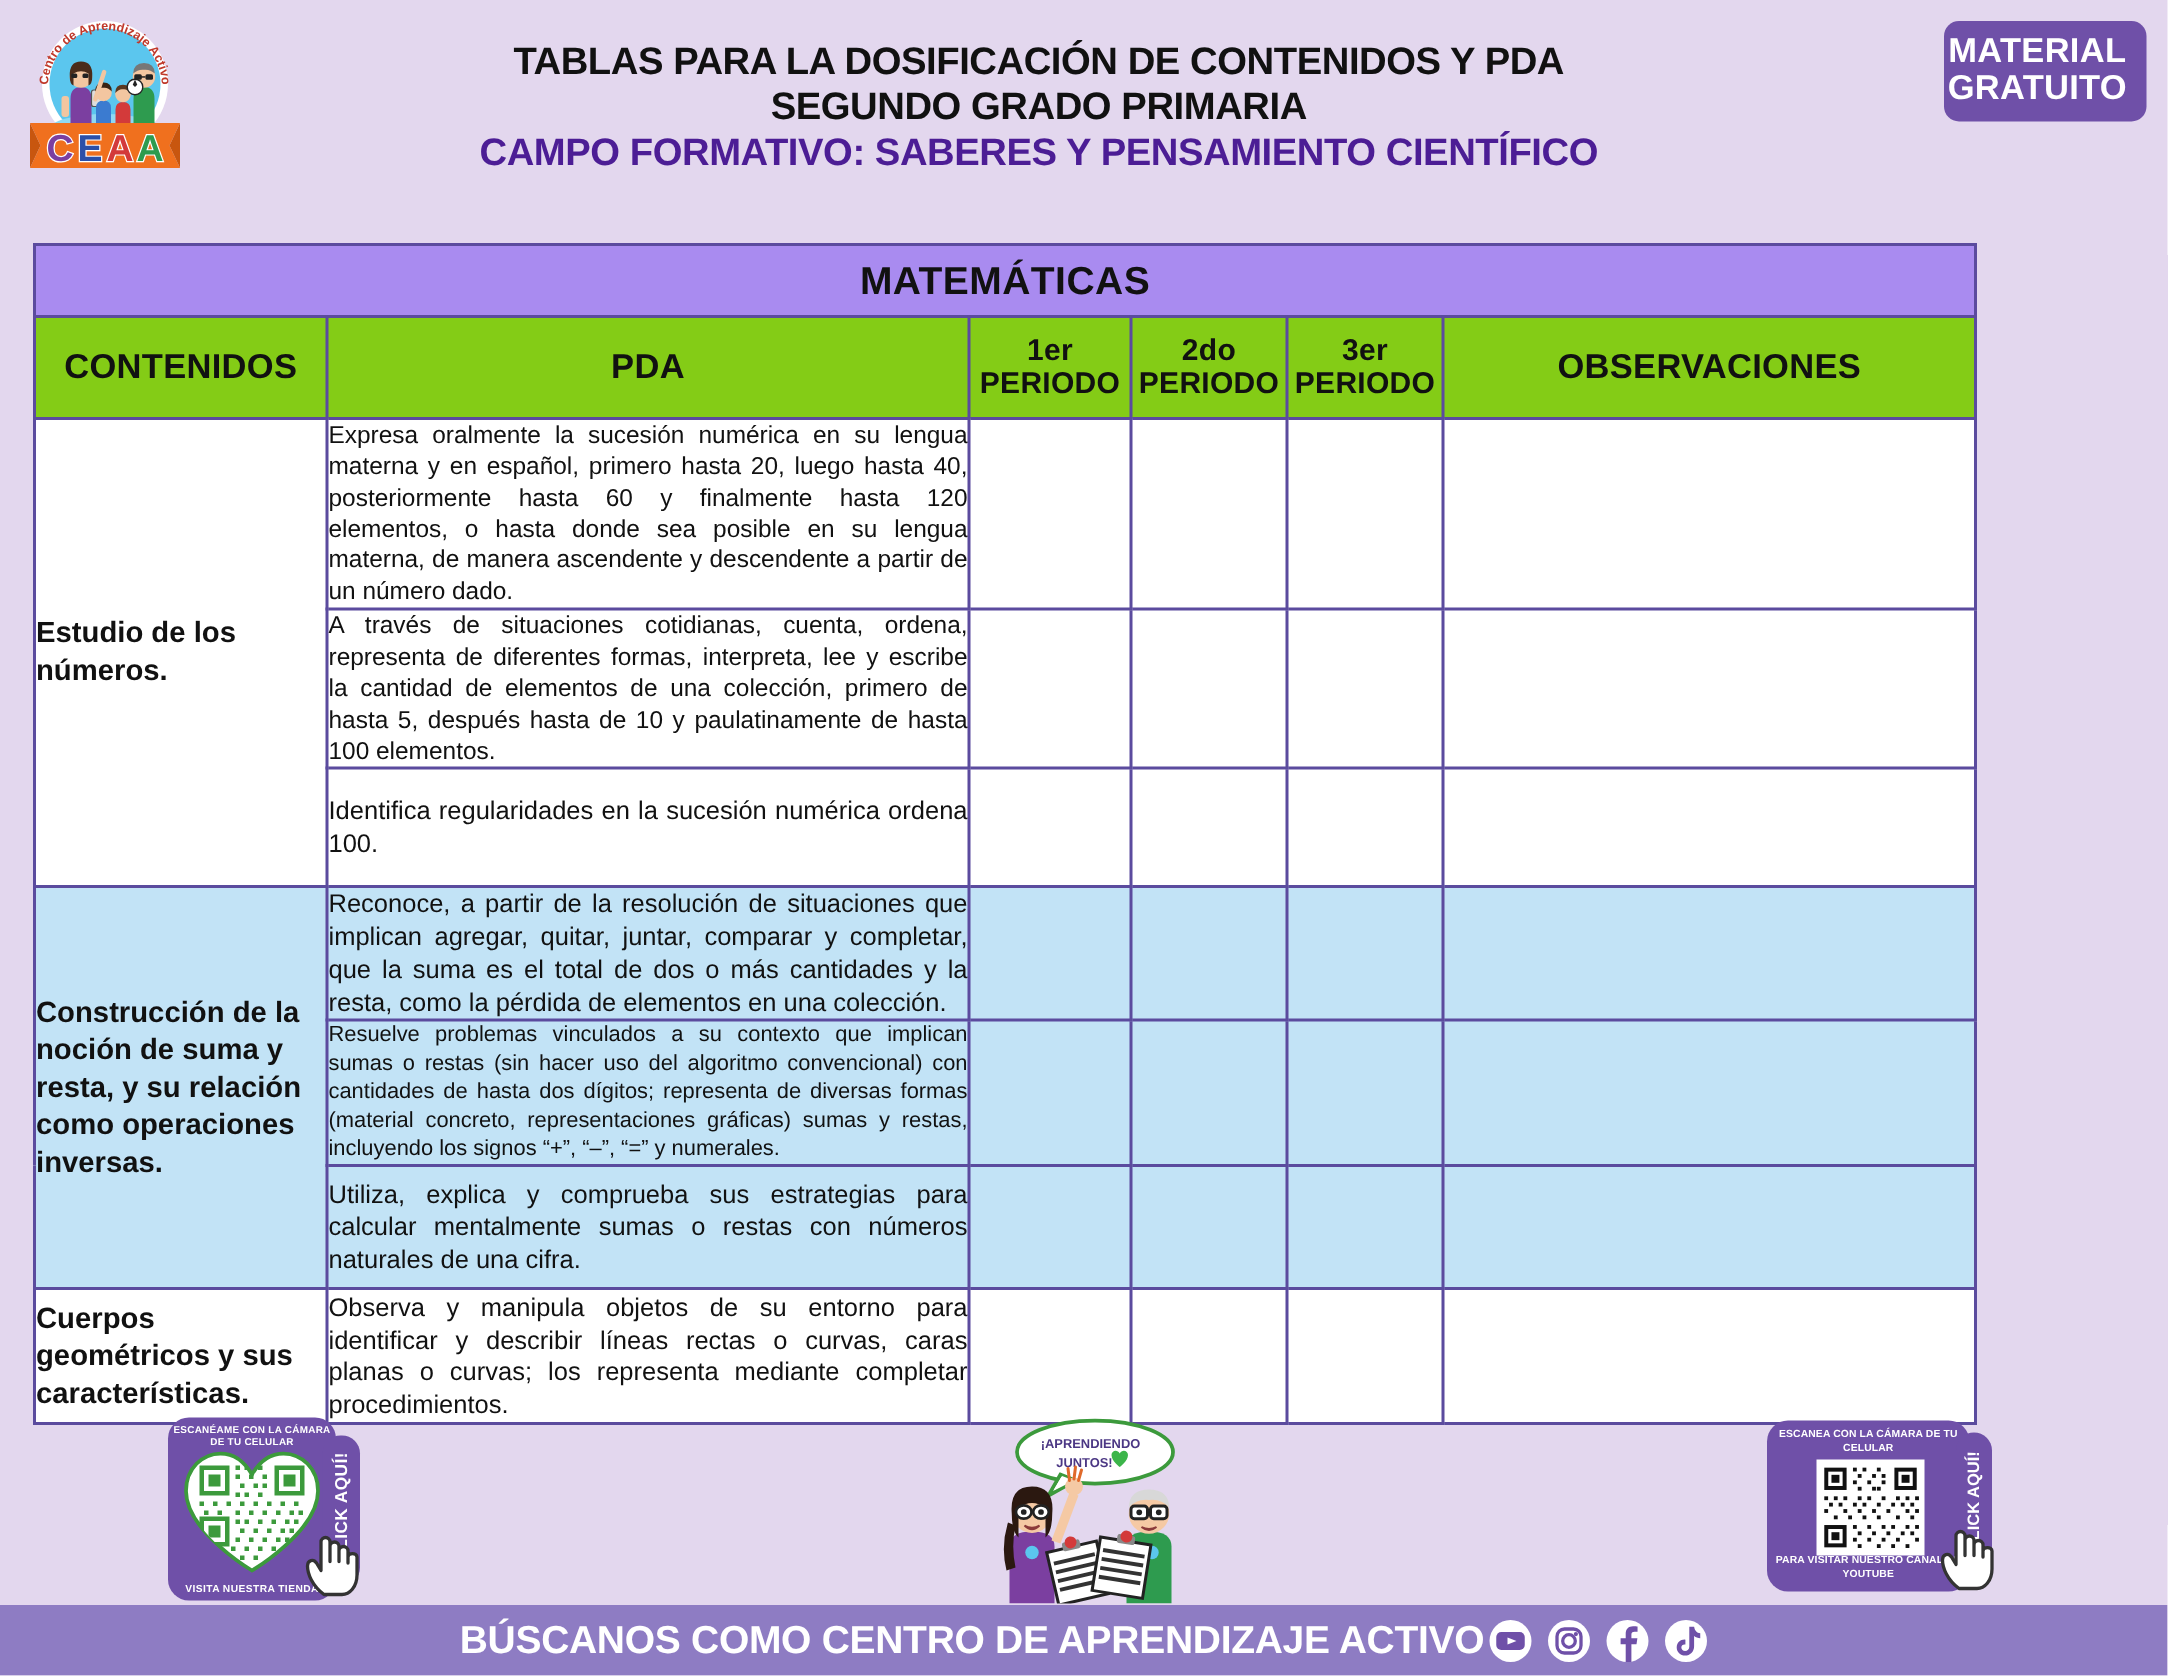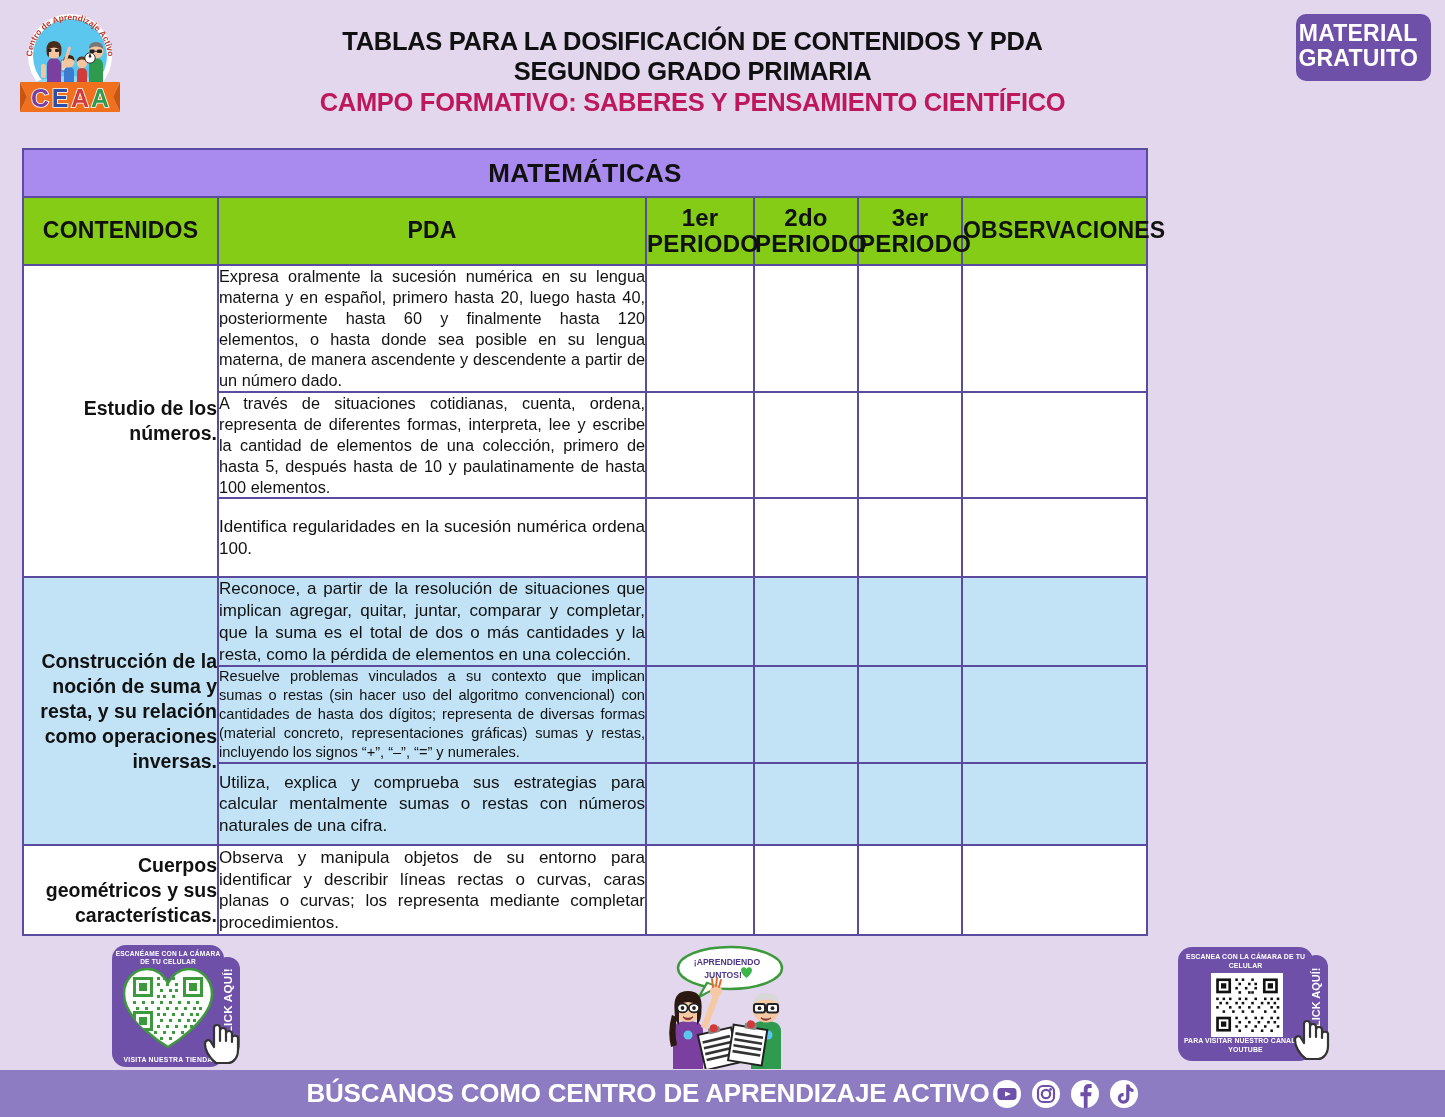--- a/index.html
+++ b/index.html
@@ -38,21 +38,21 @@
     font-size: 25.5px;
     font-weight: bold;
     color: #111111;
     letter-spacing: -0.3px;
     line-height: 1.18;
     white-space: nowrap;
   }
   .title-line3 {
     font-size: 25.5px;
     font-weight: bold;
-    color: #be185d;
+    color: #4c1d95;
     letter-spacing: -0.3px;
     line-height: 1.3;
     white-space: nowrap;
   }
   .material-badge {
     position: absolute;
     right: 14px;
     top: 14px;
     background: #6F50A8;
     border-radius: 10px;
@@ -62,22 +62,22 @@
     line-height: 1.1;
     text-align: center;
     padding: 7px 13px 9px 2px;
     letter-spacing: 0.2px;
   }
 
   
   .table-wrap {
     position: absolute;
     left: 22px;
-    top: 148px;
-    width: 1126px;
+    top: 162px;
+    width: 1296px;
   }
   table.dosif {
     border-collapse: collapse;
     table-layout: fixed;
     width: 100%;
     background: #FFFFFF;
   }
   table.dosif td, table.dosif th {
     border: 2px solid #5B4B9E;
     padding: 0;
@@ -96,25 +96,25 @@
     background: #84cc16;
     height: 66px;
     font-size: 23px;
     font-weight: bold;
     color: #111111;
     text-align: center;
     line-height: 1.1;
     letter-spacing: 0.2px;
   }
   .head-row th.period {
-    font-size: 24px;
+    font-size: 20px;
   }
 
   .contenido-cell {
-    text-align: right;
+    text-align: left;
     font-size: 19.5px;
     font-weight: bold;
     color: #111111;
     line-height: 1.28;
     padding: 4px 6px;
   }
   .pda-cell {
     text-align: justify;
     text-justify: inter-word;
     font-size: 16.3px;

